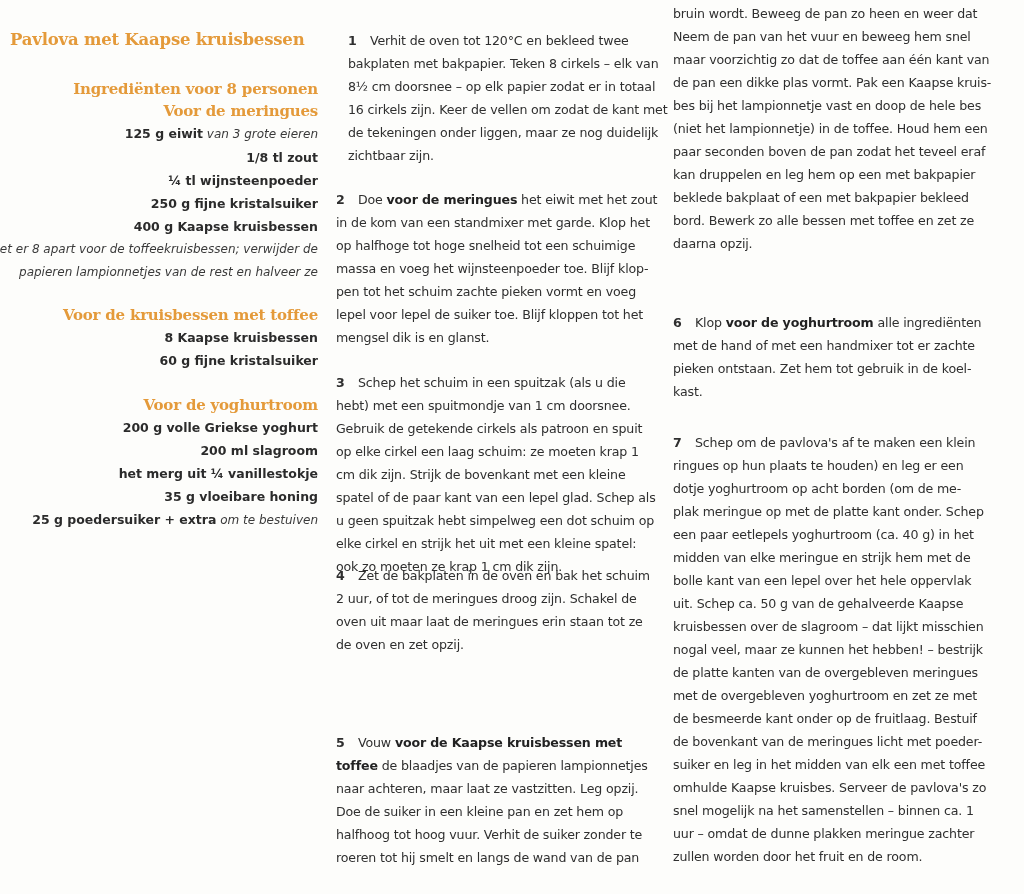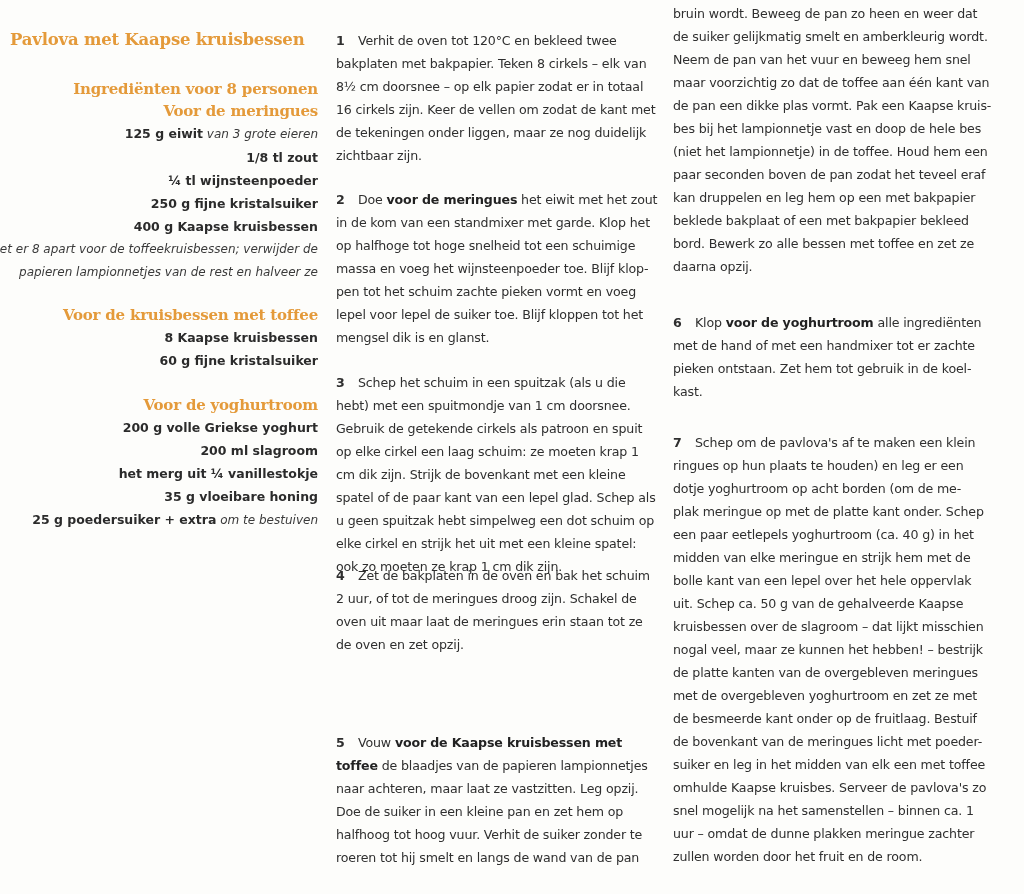--- a/index.html
+++ b/index.html
@@ -74,21 +74,21 @@
     <div class="ing-heading">Voor de yoghurtroom</div>
     <div class="ing-line"><b>200 g volle Griekse yoghurt</b></div>
     <div class="ing-line"><b>200 ml slagroom</b></div>
     <div class="ing-line"><b>het merg uit ¼ vanillestokje</b></div>
     <div class="ing-line"><b>35 g vloeibare honing</b></div>
     <div class="ing-line"><b>25 g poedersuiker + extra</b><i> om te bestuiven</i></div>
   </div>
 </div>
 
 <div class="col col-mid" style="height:894px;">
-  <div class="step" style="top:29px;">
+  <div class="step" style="top:29px;margin-left:12px;">
     <span class="line"><span class="num">1</span><span>Verhit de oven tot 120°C en bekleed twee</span></span>
     <span class="line">bakplaten met bakpapier. Teken 8 cirkels – elk van</span>
     <span class="line">8½ cm doorsnee – op elk papier zodat er in totaal</span>
     <span class="line">16 cirkels zijn. Keer de vellen om zodat de kant met</span>
     <span class="line">de tekeningen onder liggen, maar ze nog duidelijk</span>
     <span class="line">zichtbaar zijn.</span>
   </div>
 
   <div class="step" style="top:188px;">
     <span class="line"><span class="num">2</span><span>Doe </span><b>voor de meringues</b><span> het eiwit met het zout</span></span>
@@ -125,21 +125,20 @@
     <span class="line">naar achteren, maar laat ze vastzitten. Leg opzij.</span>
     <span class="line">Doe de suiker in een kleine pan en zet hem op</span>
     <span class="line">halfhoog tot hoog vuur. Verhit de suiker zonder te</span>
     <span class="line">roeren tot hij smelt en langs de wand van de pan</span>
   </div>
 </div>
 
 <div class="col col-right" style="height:798px;">
   <div class="step" style="top:2px;">
     <span class="line">bruin wordt. Beweeg de pan zo heen en weer dat</span>
-    <span class="line">de suiker gelijkmatig smelt en amberkleurig wordt.</span>
     <span class="line">Neem de pan van het vuur en beweeg hem snel</span>
     <span class="line">maar voorzichtig zo dat de toffee aan één kant van</span>
     <span class="line">de pan een dikke plas vormt. Pak een Kaapse kruis-</span>
     <span class="line">bes bij het lampionnetje vast en doop de hele bes</span>
     <span class="line">(niet het lampionnetje) in de toffee. Houd hem een</span>
     <span class="line">paar seconden boven de pan zodat het teveel eraf</span>
     <span class="line">kan druppelen en leg hem op een met bakpapier</span>
     <span class="line">beklede bakplaat of een met bakpapier bekleed</span>
     <span class="line">bord. Bewerk zo alle bessen met toffee en zet ze</span>
     <span class="line">daarna opzij.</span>

